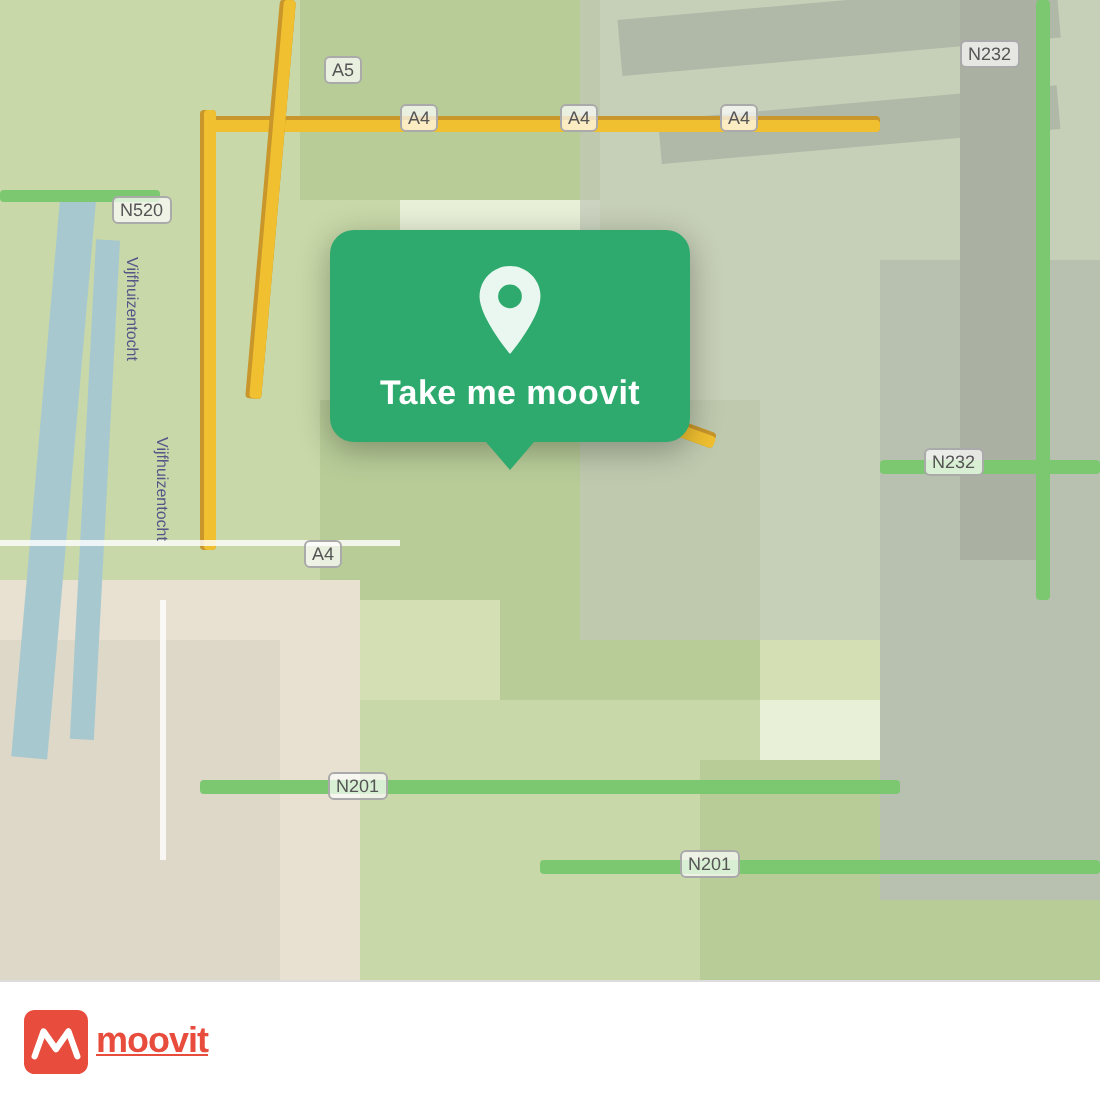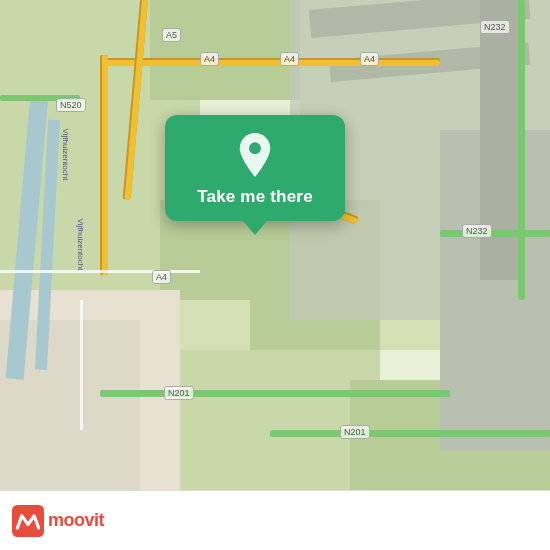--- a/index.html
+++ b/index.html
@@ -132,20 +132,21 @@
     .moovit-icon {
       width: 32px;
       height: 32px;
     }
 
     .moovit-text {
       font-size: 18px;
       font-weight: 700;
       color: #e84c3d;
       letter-spacing: -0.5px;
+      text-decoration: underline;
     }
   </style>
 </head>
 <body>
 
 <div class="map-container">
 
   <div class="field" style="top:0;left:0;width:200px;height:200px;"></div>
   <div class="field-dark" style="top:0;left:150px;width:250px;height:100px;"></div>
   <div class="field-light" style="top:0;left:300px;width:250px;height:350px;"></div>
@@ -205,21 +206,21 @@
   <div style="position:absolute;top:150px;left:40px;font-size:8px;color:#558;transform:rotate(90deg);white-space:nowrap;">Vijfhuizentocht</div>
   <div style="position:absolute;top:240px;left:55px;font-size:8px;color:#558;transform:rotate(90deg);white-space:nowrap;">Vijfhuizentocht</div>
 
   <div class="popup">
     <div class="popup-box">
 
       <svg class="popup-pin" viewBox="0 0 44 52" fill="none" xmlns="http://www.w3.org/2000/svg">
         <path d="M22 0C12.06 0 4 8.06 4 18C4 30.5 22 52 22 52C22 52 40 30.5 40 18C40 8.06 31.94 0 22 0Z" fill="white" opacity="0.9"></path>
         <circle cx="22" cy="18" r="7" fill="#2eaa6e"></circle>
       </svg>
-      <span class="popup-text">Take me there</span>
+      <span class="popup-text">Take me moovit</span>
     </div>
     <div class="popup-tail"></div>
   </div>
 </div>
 
 <div class="bottom-bar">
   <div class="moovit-logo">
 
     <svg class="moovit-icon" viewBox="0 0 36 36" xmlns="http://www.w3.org/2000/svg">
       <rect width="36" height="36" rx="6" fill="#e84c3d"></rect>

